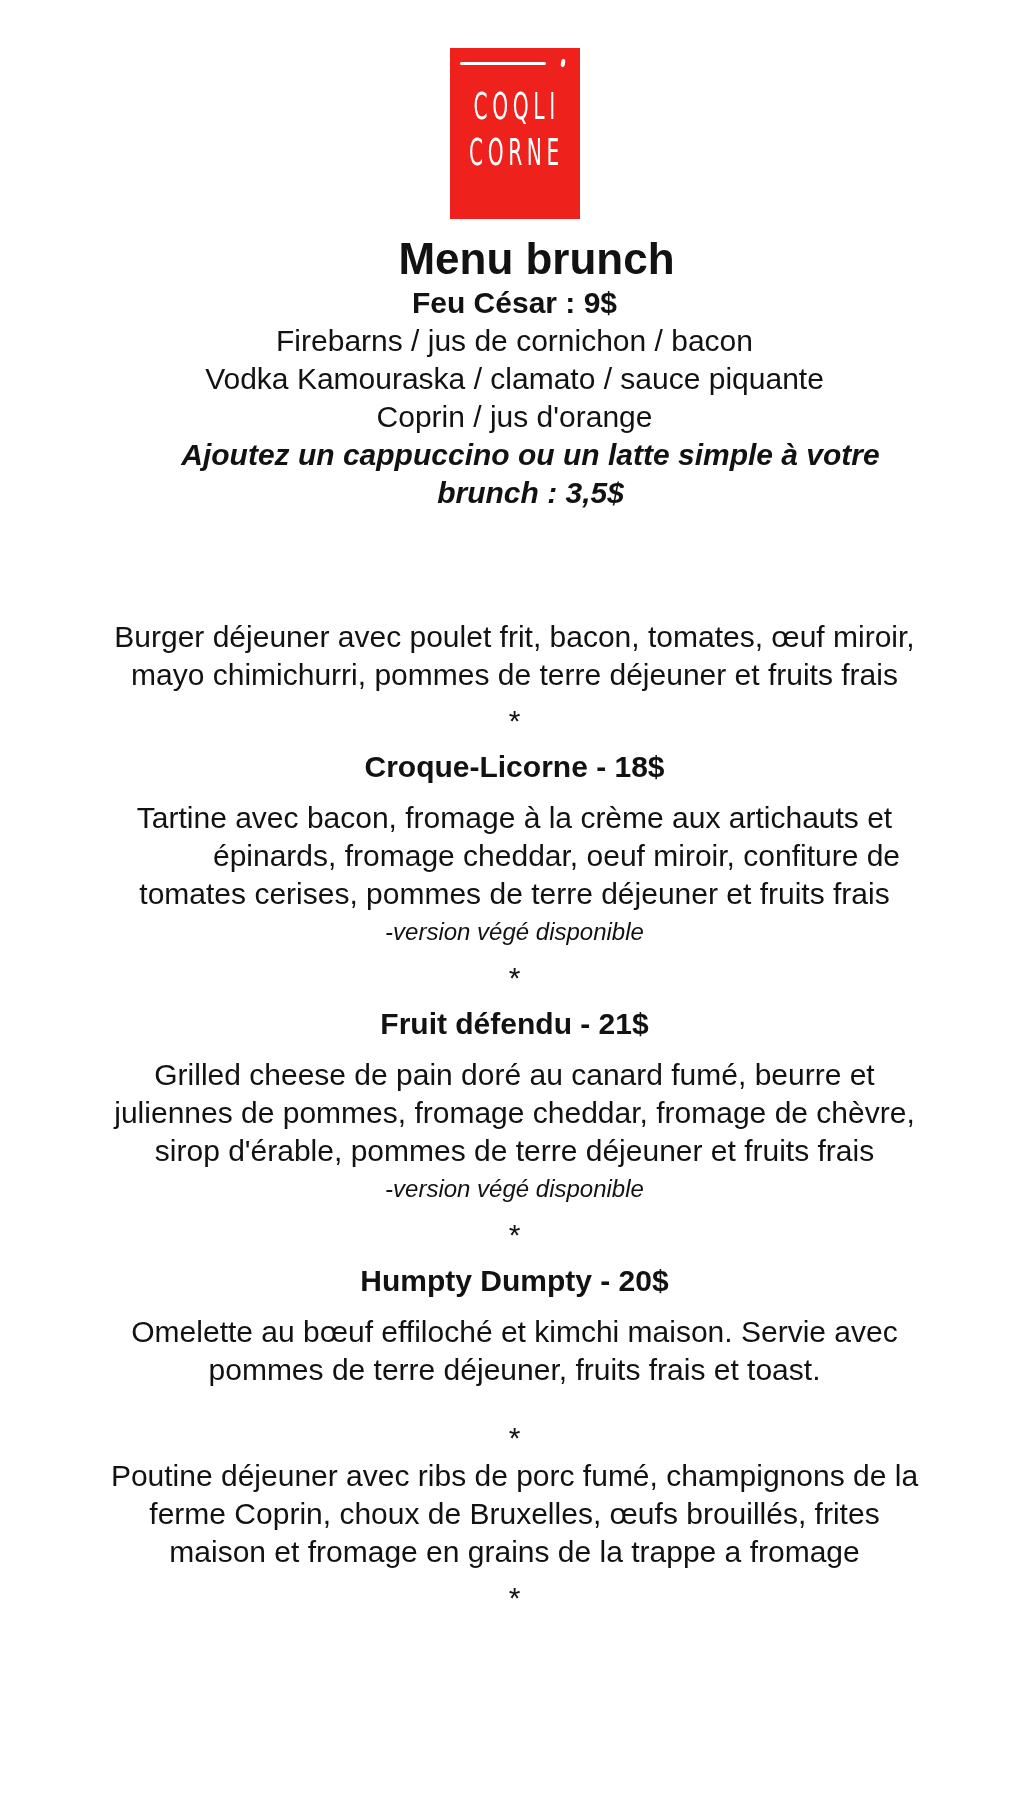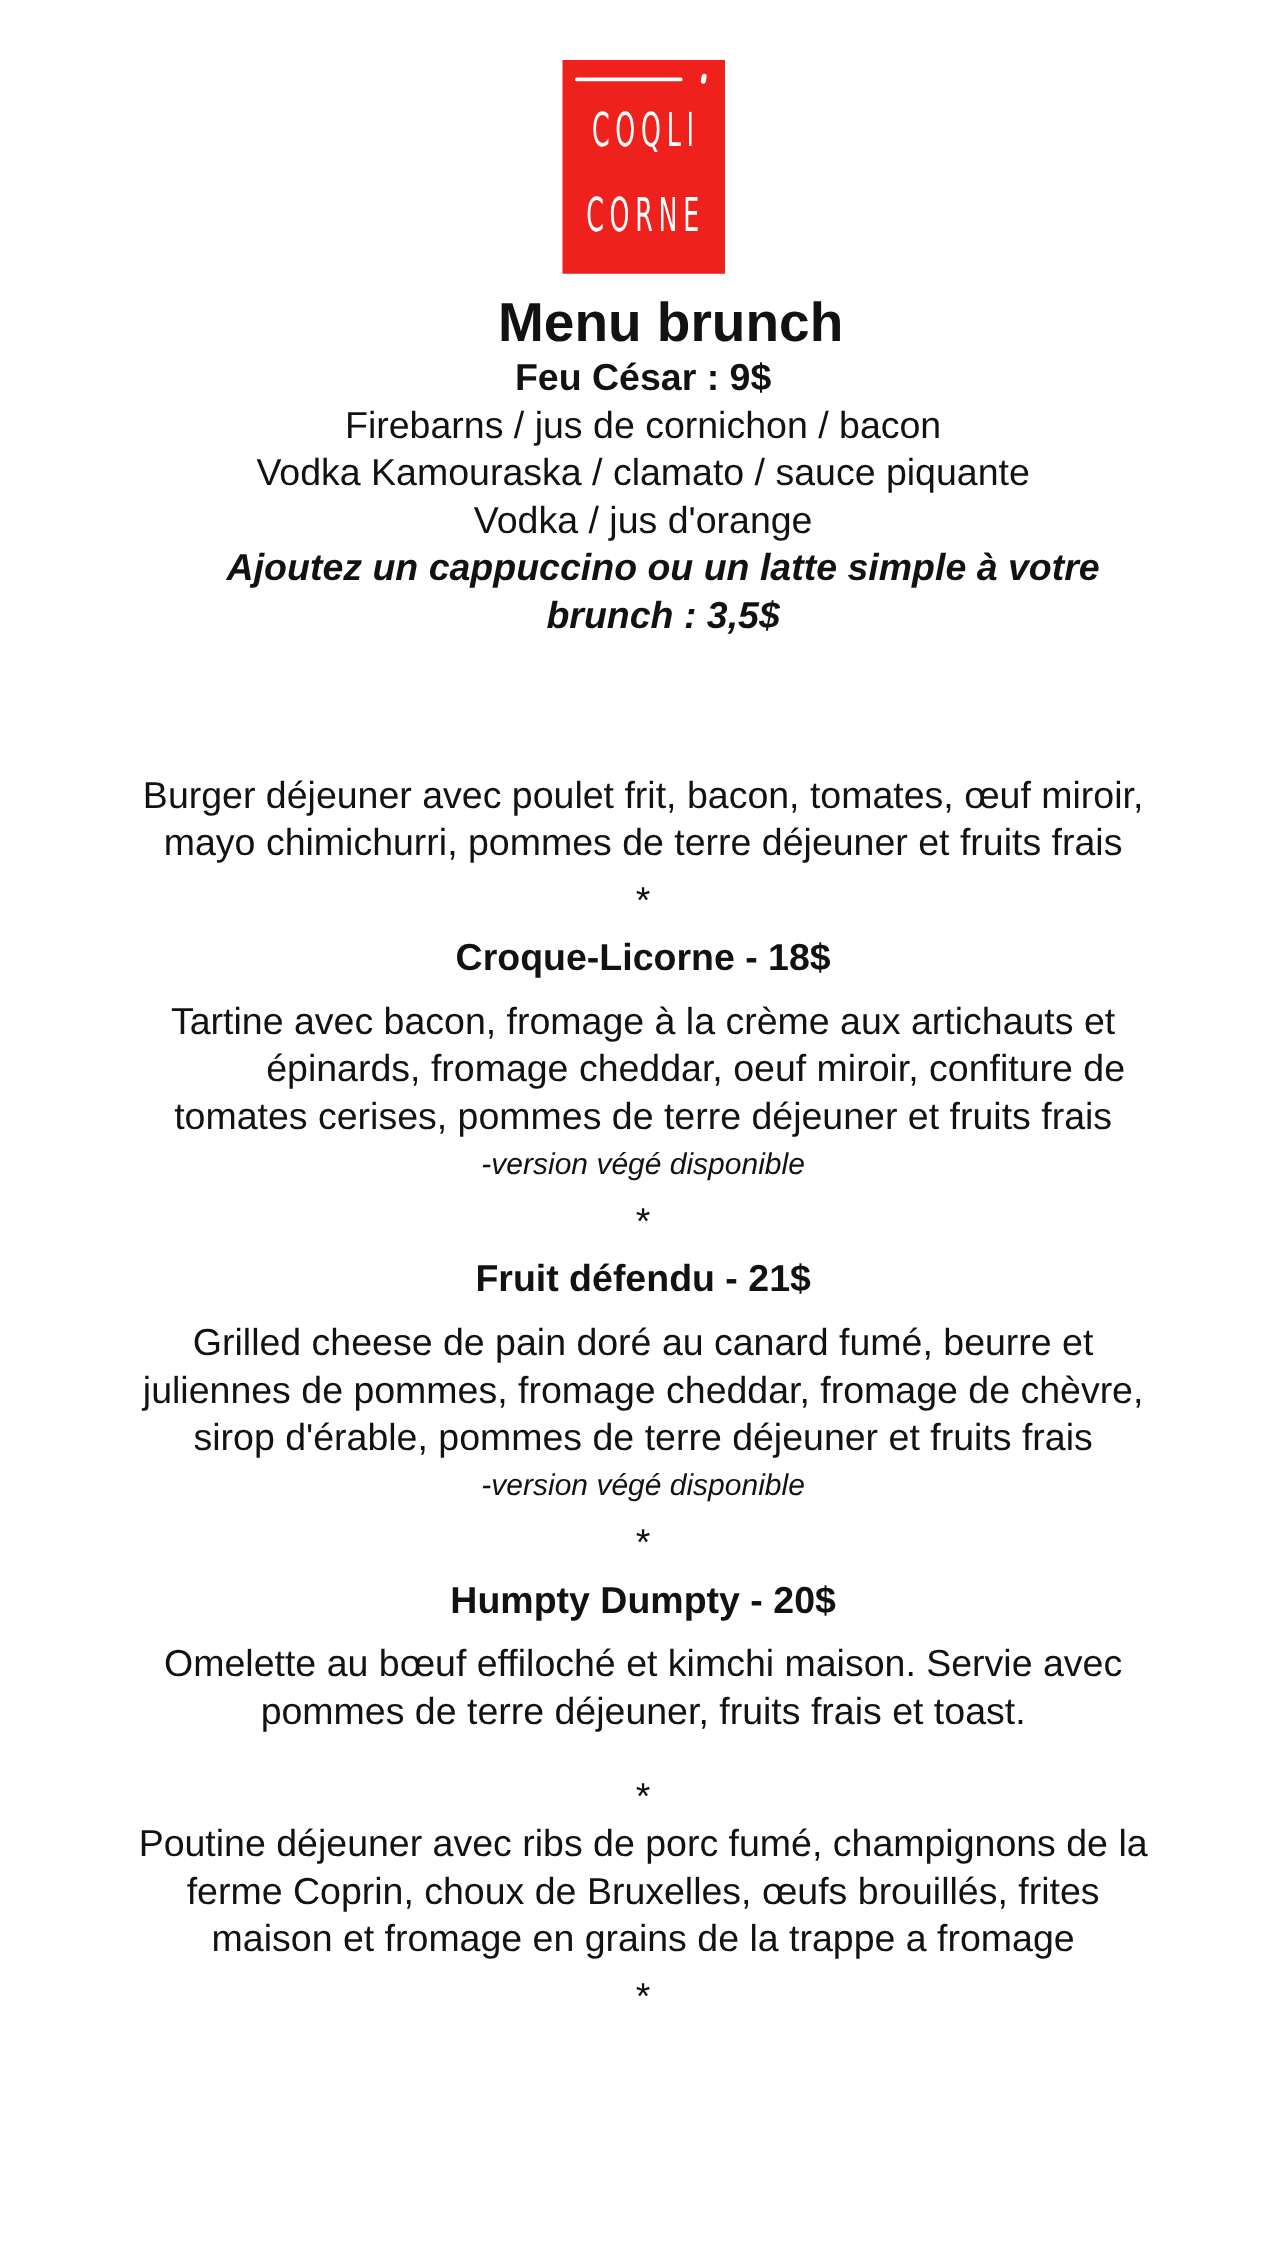--- a/index.html
+++ b/index.html
@@ -19,21 +19,21 @@
     position: relative;
     width: 130px;
     height: 171px;
     margin: 48px auto 0;
     background: #ee211d;
     box-sizing: border-box;
     display: flex;
     flex-direction: column;
     align-items: center;
     padding-top: 30px;
-    gap: 34px;
+    gap: 12px;
   }
   .logo-topline {
     position: absolute;
     top: 14px; left: 10px;
     width: 86px; height: 3px;
     background: #ffffff;
     border-radius: 2px;
   }
   .logo-tick {
     position: absolute;
@@ -84,21 +84,21 @@
     <div class="logo-tick"></div>
     <div class="logo-word">COQLI</div>
     <div class="logo-word">CORNE</div>
   </div>
 
   <div class="title">Menu brunch</div>
 
   <div class="line h">Feu César : 9$</div>
   <div class="line">Firebarns / jus de cornichon / bacon</div>
   <div class="line">Vodka Kamouraska / clamato / sauce piquante</div>
-  <div class="line">Vodka / jus d'orange</div>
+  <div class="line">Coprin / jus d'orange</div>
   <div class="line promo">Ajoutez un cappuccino ou un latte simple à votre</div>
   <div class="line promo">brunch : 3,5$</div>
 
   <div class="gap-lg"></div>
 
   <div>
     <div class="desc-line">Burger déjeuner avec poulet frit, bacon, tomates, œuf miroir,</div>
     <div class="desc-line">mayo chimichurri, pommes de terre déjeuner et fruits frais</div>
   </div>
   <div class="sep">*</div>

